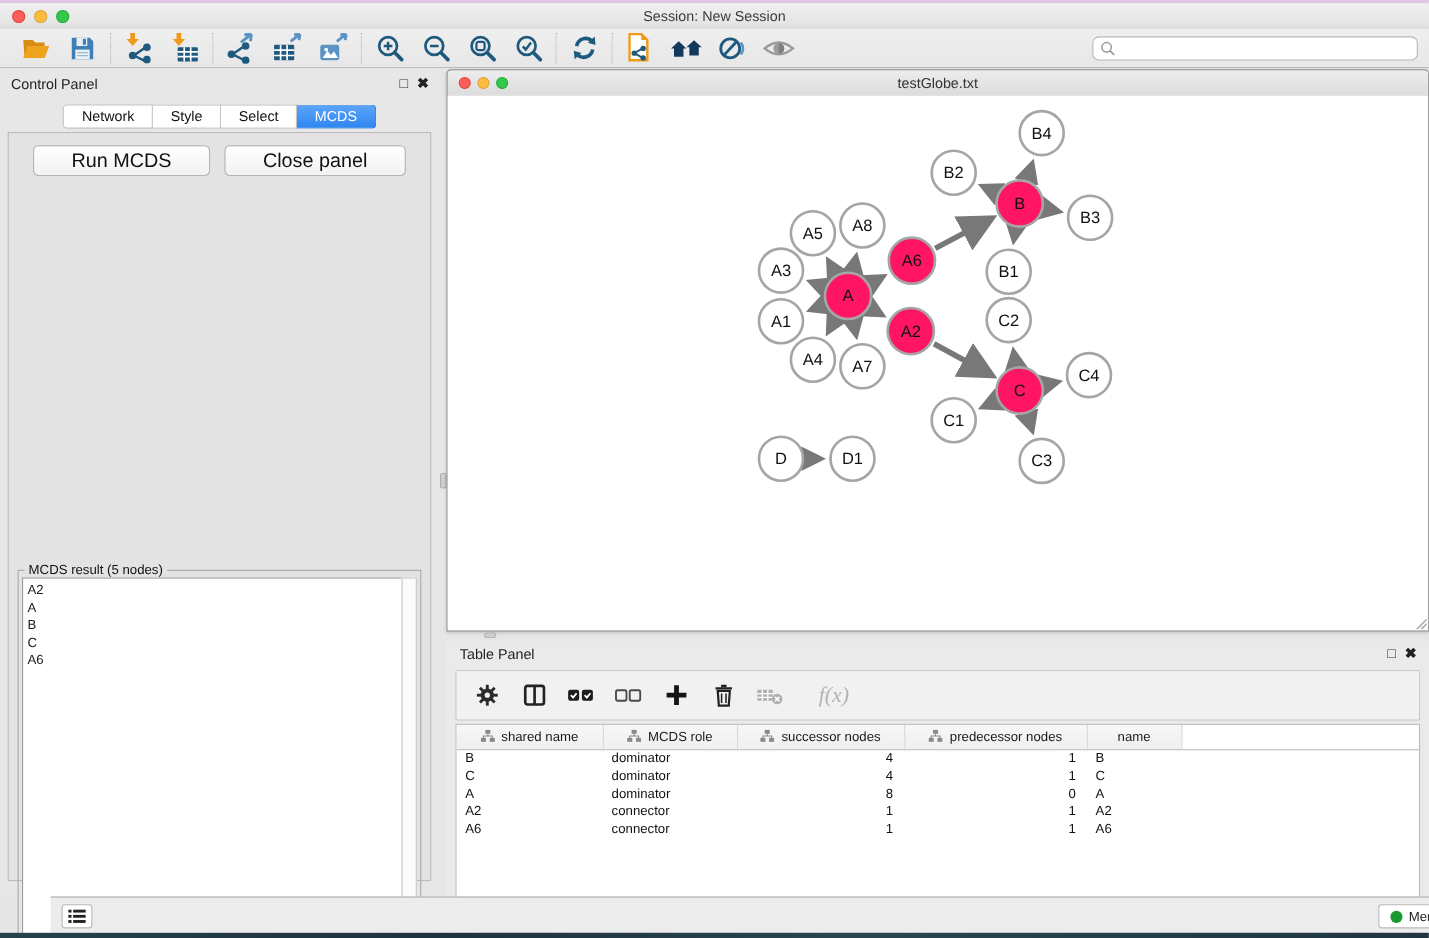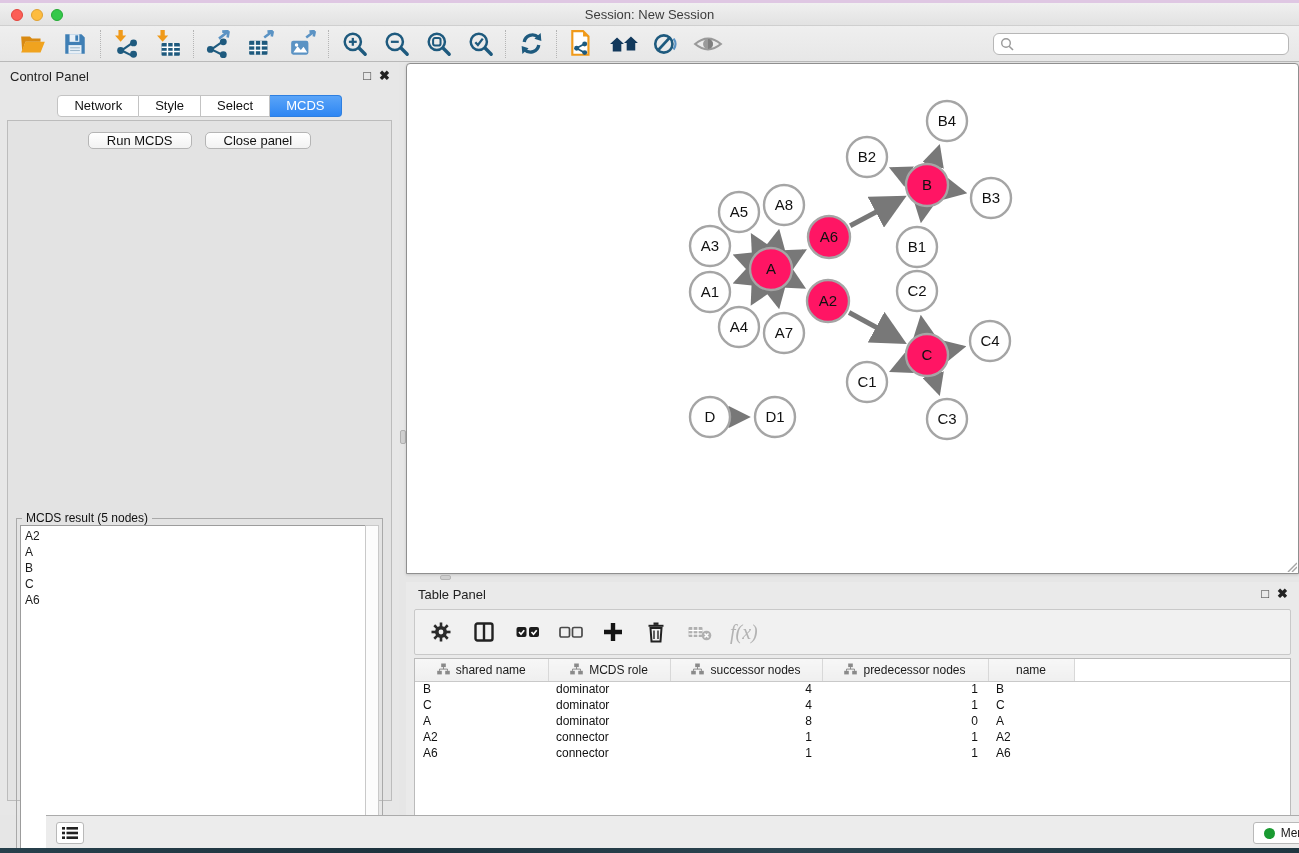--- a/index.html
+++ b/index.html
@@ -53,22 +53,22 @@
   .cp-tab.active { background:linear-gradient(#5aa4f8,#2e86f3); border-color:#2e7fe0; color:#fff; }
 
   .cp-body { position:absolute; left:7px; top:58px; width:385px; height:681px; background:#e3e3e3; border:1px solid #bcbcbc; }
   .opt-label { margin-top:15px; text-align:center; font-size:13px; color:#111; }
   .opt-select { position:relative; margin:7px auto 0 auto; width:314px; height:23px; background:#fff; border:1px solid #ababab;
       border-radius:4px; font-size:13px; line-height:21px; padding-left:8px; cursor:pointer; }
   .opt-select .stepper { position:absolute; right:0; top:-1px; width:21px; height:23px; border-radius:0 4px 4px 0;
       background:linear-gradient(#6fb0f7,#3186f4); color:#fff; font-size:6.5px; line-height:1;
       display:flex; flex-direction:column; align-items:center; justify-content:center; gap:1px; }
   .cp-buttons { margin-top:11px; display:flex; justify-content:center; gap:13px; }
-  .mac-btn { height:17px; padding:0 18px; background:linear-gradient(#ffffff,#f2f2f2); border:1px solid #b5b5b5;
-      border-radius:5px; font-size:13px; color:#111; cursor:pointer; font-family:"Liberation Sans",sans-serif; }
+  .mac-btn { height:28px; padding:0 34px; background:linear-gradient(#ffffff,#f2f2f2); border:1px solid #b5b5b5;
+      border-radius:5px; font-size:18px; color:#111; cursor:pointer; font-family:"Liberation Sans",sans-serif; }
 
   .mcds-group { position:absolute; left:8px; top:397px; width:367px; height:339px; border:1px solid #a9a9a9; }
   .mcds-legend { position:absolute; left:5px; top:-8px; background:#e3e3e3; padding:0 4px; font-size:12px; color:#111; }
   .mcds-list { position:absolute; left:3px; top:6px; right:17px; bottom:3px; background:#fff; border:1px solid #9c9c9c; border-right:none;
       font-size:12px; padding:2px 0 0 4px; overflow:hidden; }
   .mcds-list div { line-height:16px; }
   .mcds-scroll { position:absolute; top:6px; right:3px; bottom:3px; width:14px; background:#fcfcfc; border:1px solid #c9c9c9; }
 
   
   .net-window { position:absolute; left:406px; top:1px; width:893px; height:511px; background:#fff;
@@ -82,21 +82,21 @@
   .ntl.green { left:44px; background:#34c84a; border:1px solid #24a935; }
   .net-canvas { position:absolute; left:0; top:23px; width:891px; height:486px; background:#fff; overflow:hidden; }
   .net-canvas svg text { font-family:"Liberation Sans",sans-serif; font-size:15px; fill:#111; }
   .resize-grip { position:absolute; right:1px; bottom:1px; width:12px; height:12px; }
   .hdivider-handle { position:absolute; left:440px; top:513px; width:11px; height:5px; background:#cfcfcf; border:1px solid #b5b5b5; border-radius:2px; }
 
   
   .table-panel { position:absolute; left:406px; top:520px; width:893px; height:233px; background:#eaeaea; }
   .tp-toolbar { position:absolute; left:8px; top:27px; width:877px; height:46px; background:#f1f1f1;
       border:1px solid #c9c9c9; border-radius:2px; display:flex; align-items:center; gap:17px; padding:0 14px; }
-  .tp-icon { display:flex; align-items:center; justify-content:flex-start; width:26px; height:26px; cursor:pointer; }
+  .tp-icon { display:flex; align-items:center; justify-content:flex-end; width:26px; height:26px; cursor:pointer; }
   .fx-label { font-family:"Liberation Serif", serif; font-style:italic; font-size:20px; color:#b3b3b3; }
 
   .tp-tablewrap { position:absolute; left:8px; top:76px; width:877px; height:190px; background:#fff; border:1px solid #bbb; overflow:hidden; }
   table.datatable { border-collapse:collapse; table-layout:fixed; width:100%; font-size:12px; }
   table.datatable th { height:22px; background:linear-gradient(#f7f7f7,#efefef); border-bottom:1px solid #c9c9c9; border-right:1px solid #d8d8d8;
       font-weight:normal; font-size:12px; color:#1a1a1a; text-align:center; white-space:nowrap; overflow:hidden; }
   table.datatable th .hicon { display:inline-block; vertical-align:-1px; margin-right:6px; }
   table.datatable td { height:16px; padding:0 10px 0 8px; white-space:nowrap; overflow:hidden; color:#111; }
 
   .tp-tabs { position:absolute; left:0; top:268px; width:100%; display:flex; justify-content:center; }
@@ -331,20 +331,26 @@
         <div class="mcds-scroll"></div>
       </div>
     </div>
   </div>
 
   <div class="vdivider">
       <div class="handle"></div>
     </div>
 
   <div class="net-window">
+    <div class="net-titlebar">
+      <span class="ntl red"></span>
+      <span class="ntl yellow"></span>
+      <span class="ntl green"></span>
+      <div class="title">testGlobe.txt</div>
+    </div>
     <div class="net-canvas">
       <svg id="graph-svg" width="891" height="486" viewBox="0 0 891 486">
         <defs>
           <marker id="arrowhead" markerWidth="7" markerHeight="7" refX="5.8" refY="3.5" orient="auto">
             <path d="M0 0 L7 3.5 L0 7 Z" fill="#787878"></path>
           </marker>
         </defs>
       <line x1="352.25116583901666" y1="161.07238915074845" x2="345.7069731878139" y2="149.41554599079348" stroke="#787878" stroke-width="3.2" marker-end="url(#arrowhead)"></line>
           <line x1="368.7774381829625" y1="158.48030433003072" x2="371.42632211987706" y2="145.43964494829748" stroke="#787878" stroke-width="3.2" marker-end="url(#arrowhead)"></line>
           <line x1="341.543265126549" y1="173.53270652312503" x2="329.19952401902617" y2="168.87850905635412" stroke="#787878" stroke-width="3.2" marker-end="url(#arrowhead)"></line>

